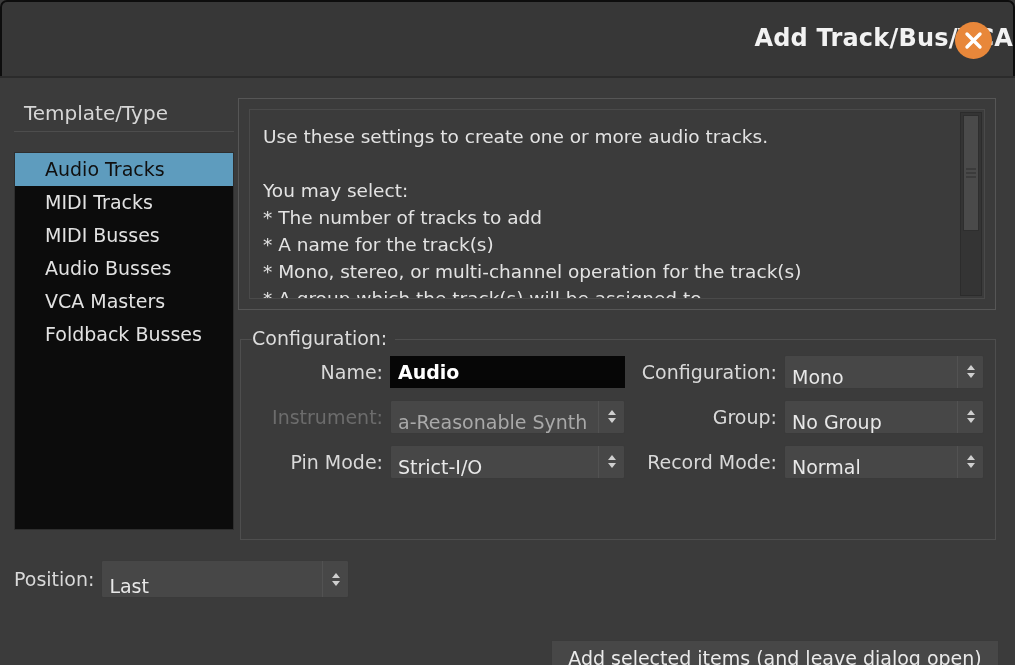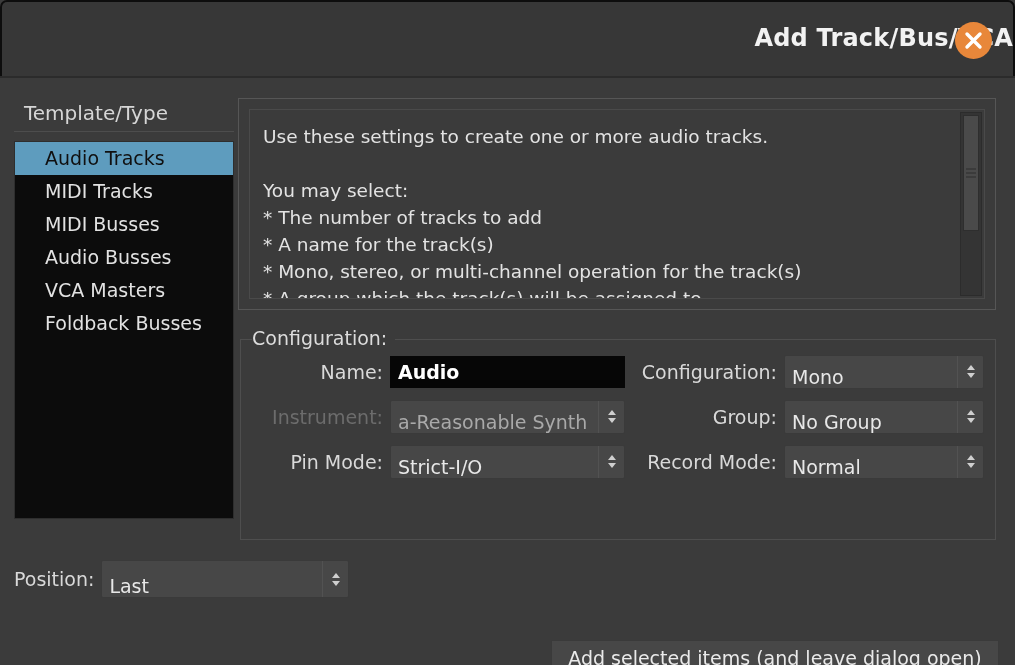--- a/index.html
+++ b/index.html
@@ -84,21 +84,21 @@
     width: 220px;
   }
   .list-header {
     color: #d6d6d6;
     font-size: 20px;
     padding: 0 0 6px 10px;
     border-bottom: 1px solid #4d4d4d;
     user-select: none;
   }
   .list-box {
-    margin-top: 9px;
+    margin-top: 20px;
     width: 220px;
     height: 378px;
     background: #0c0c0c;
     border: 1px solid #2e2e2e;
     box-sizing: border-box;
     overflow: hidden;
   }
   .list-item {
     height: 33px;
     line-height: 33px;

